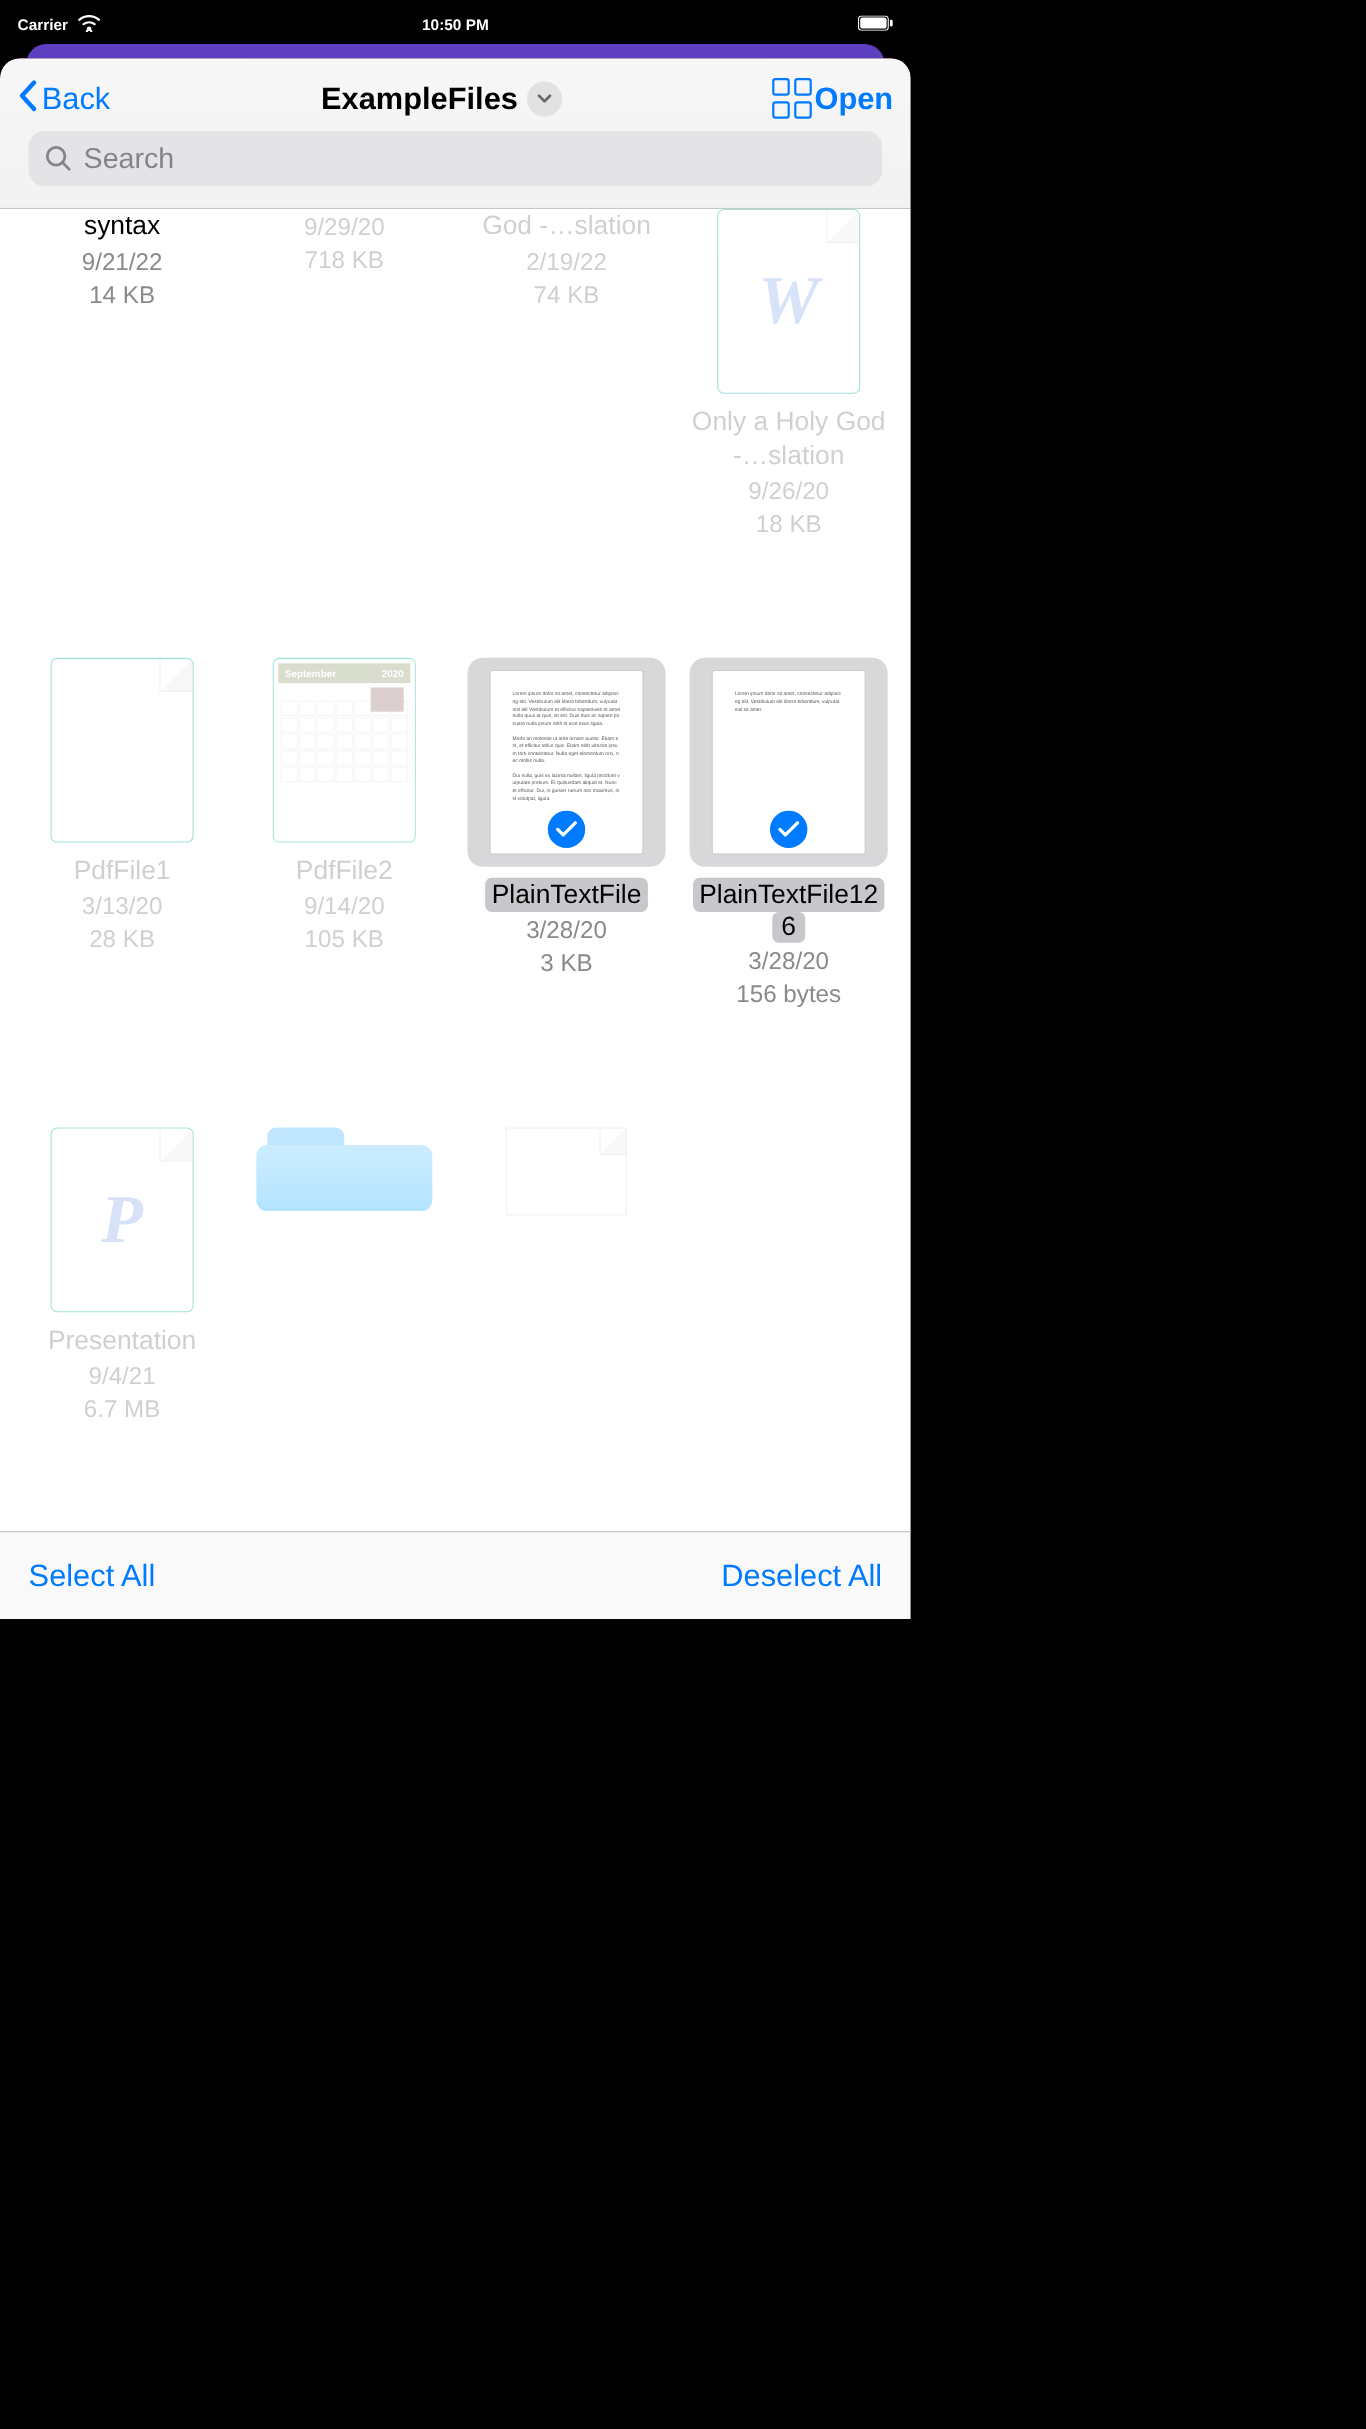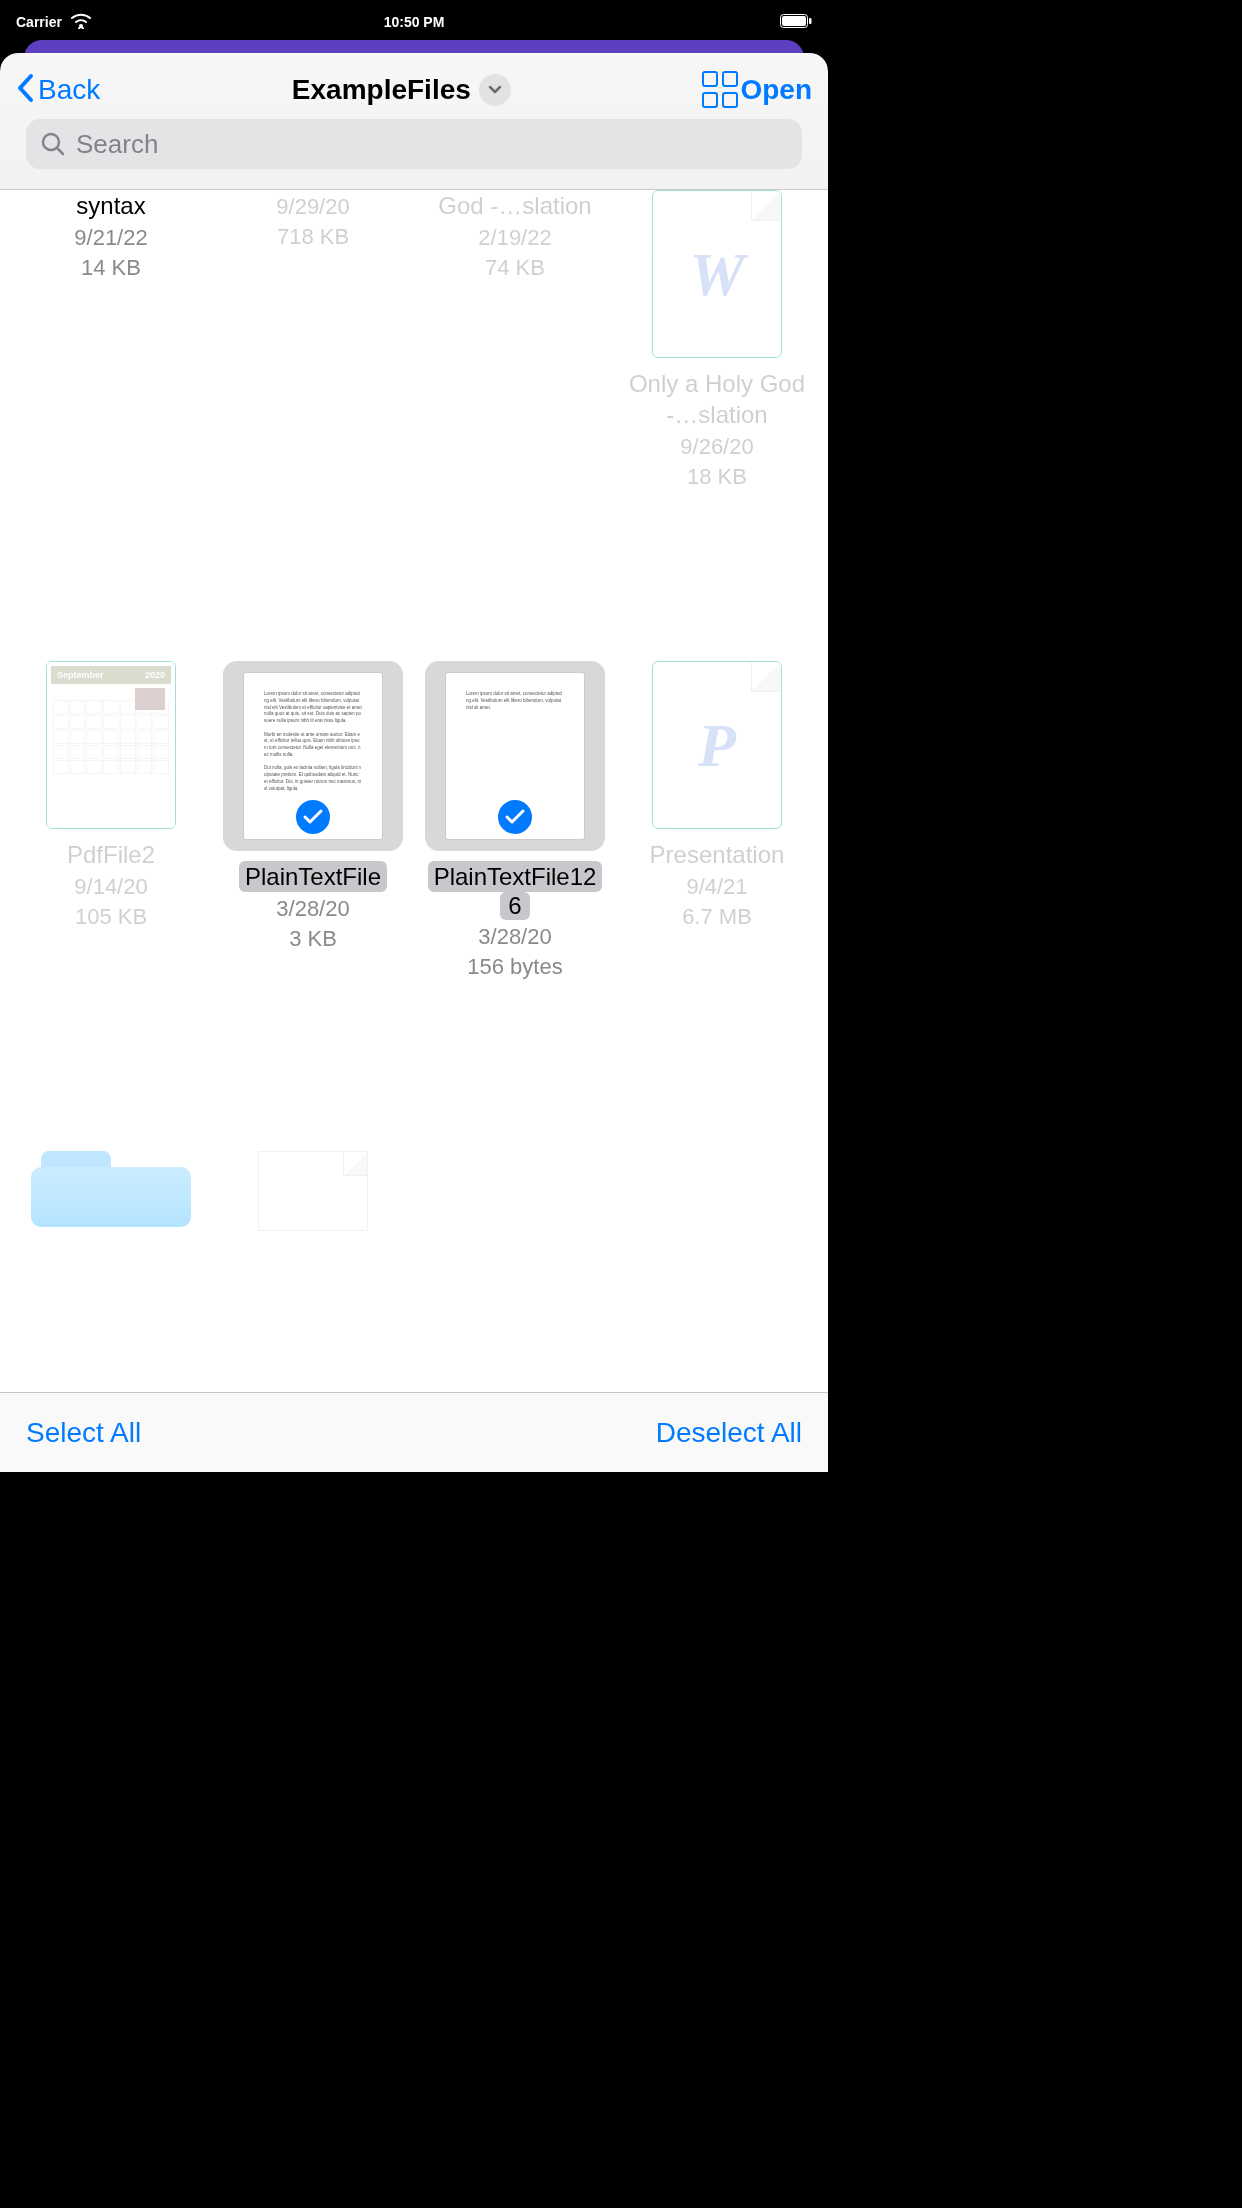--- a/index.html
+++ b/index.html
@@ -411,20 +411,28 @@
     <div class="file-item">
       <div class="file-thumb">
         <div class="doc-corner"></div>
         <span class="file-glyph">W</span>
       </div>
       <div class="file-name">Only a Holy God -…slation</div>
       <div class="file-date">9/26/20</div>
       <div class="file-size">18 KB</div>
     </div>
     <div class="file-item">
+      <div class="file-thumb">
+        <div class="doc-corner"></div>
+      </div>
+      <div class="file-name">PdfFile1</div>
+      <div class="file-date">3/13/20</div>
+      <div class="file-size">28 KB</div>
+    </div>
+    <div class="file-item">
       <div class="file-thumb" style="padding:0;position:relative;">
         <div class="calendar-thumb" style="border:none;width:100%;height:100%;">
           <div class="cal-header">
               <span>September</span>
               <span>2020</span>
             </div>
           <div class="cal-photo"></div>
           <div class="cal-body">
             <div></div>
               <div></div>

